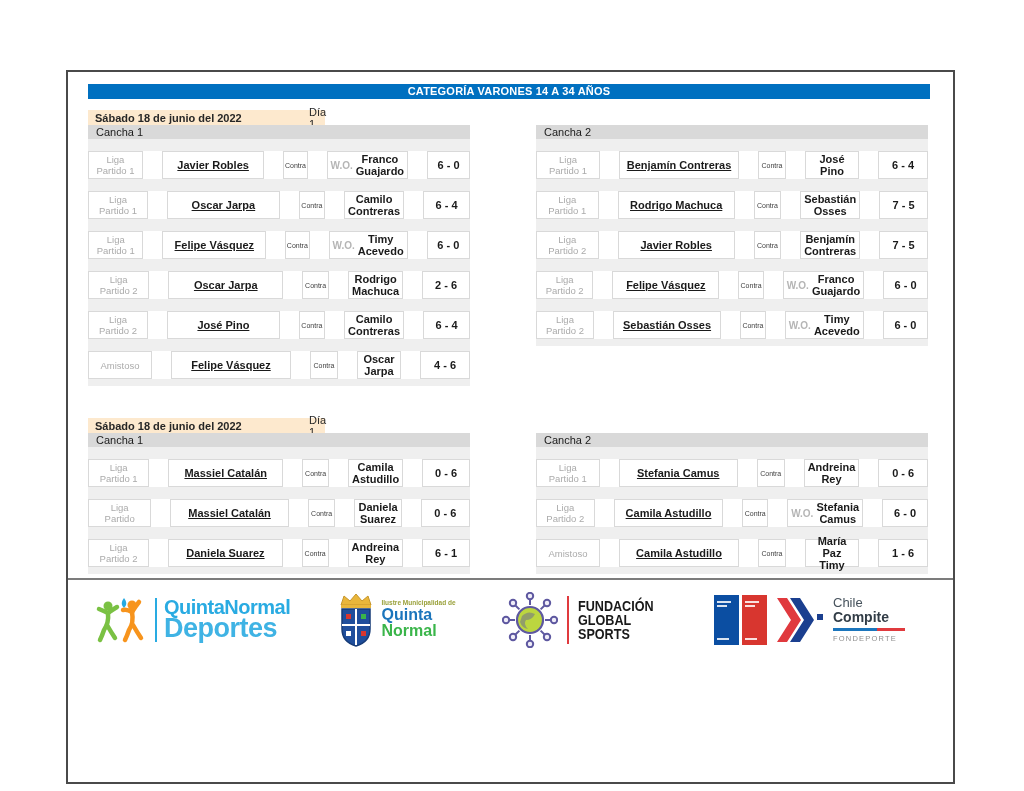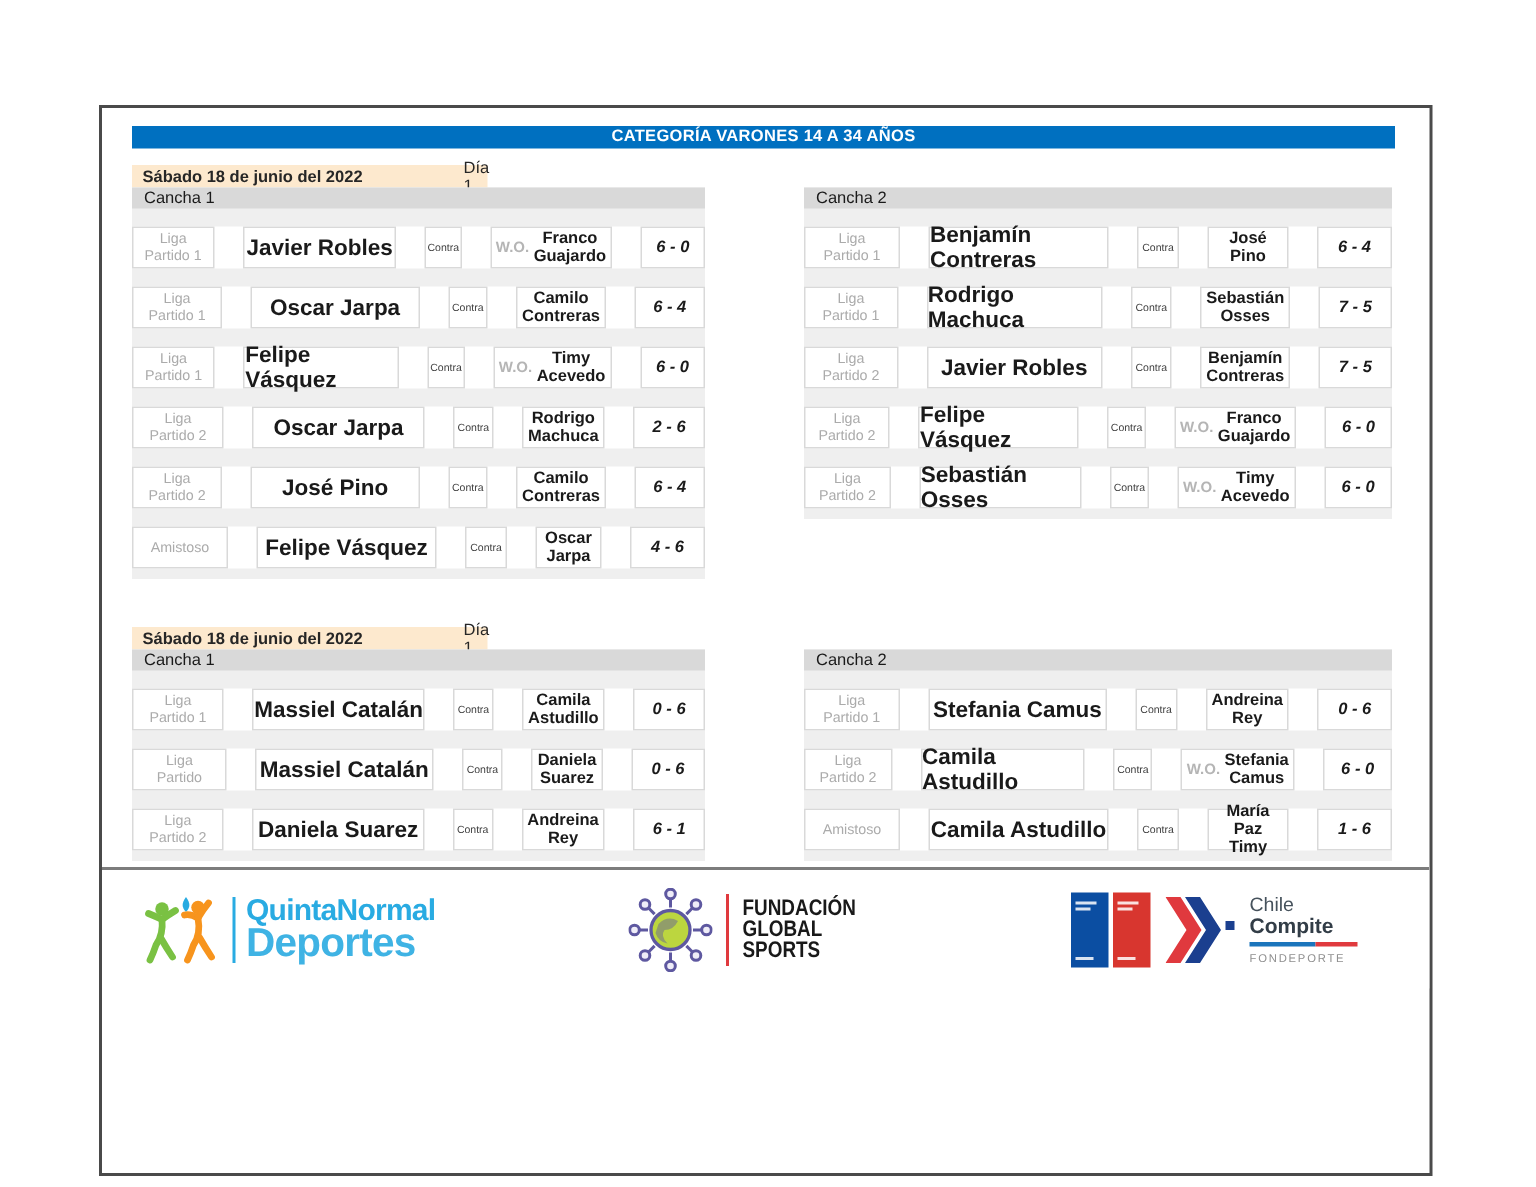--- a/index.html
+++ b/index.html
@@ -23,27 +23,27 @@
   .court-d{left:468px;top:361px;width:392px;}
   .court-header{height:14px;background:#D9D9D9;display:flex;align-items:center;
     padding-left:8px;font-size:11px;font-weight:normal;color:#1a1a1a;}
 
   .match-row{display:flex;gap:19px;height:28px;margin-top:12px;background:#fff;}
   .match-row:first-of-type{margin-top:0;}
   .cell{background:#fff;border:1px solid #D9D9D9;box-sizing:border-box;display:flex;
     align-items:center;justify-content:center;}
   .cell-type{width:64px;color:#ABABAB;font-size:9.5px;line-height:11px;text-align:center;
     white-space:pre-line;}
-  .cell-p1{width:120px;font-size:15px;font-weight:600;color:#1a1a1a;}
+  .cell-p1{width:120px;font-size:11px;font-weight:600;color:#1a1a1a;text-decoration:underline;}
   .cell-vs{width:28px;font-size:7px;color:#404040;}
   .cell-p2{flex:1;font-size:11px;font-weight:600;color:#1a1a1a;padding:0 3px;}
   .wo{color:#B5B5B5;font-size:10px;font-weight:600;margin-right:3px;}
   .wo:empty{display:none;margin:0;}
   .p2name{flex:1;text-align:center;}
-  .cell-score{width:50px;font-size:11px;font-weight:600;color:#1a1a1a;font-style:italic;}
+  .cell-score{width:50px;font-size:11px;font-weight:600;color:#1a1a1a;}
 
   .footer{position:absolute;left:0;top:506px;width:100%;height:81px;border-top:2px solid #7c7c7c;
     box-sizing:border-box;display:flex;align-items:center;justify-content:space-between;
     padding:0 48px 0 26px;background:#fff;}
   .logo{display:flex;align-items:center;}
 
   .dep-divider{width:2px;height:44px;background:#29ABE2;margin:0 7px 0 5px;}
   .dep-text{line-height:1;}
   .dep-l1{color:#29ABE2;font-weight:bold;font-size:20px;letter-spacing:-.5px;}
   .dep-l2{color:#3FB3E4;font-weight:bold;font-size:27px;letter-spacing:-.5px;margin-top:-2px;}
@@ -310,20 +310,38 @@
           <path d="M39 29 Q43 36 47 42"></path>
         </g>
       </svg>
       <div class="dep-divider"></div>
       <div class="dep-text">
         <div class="dep-l1">QuintaNormal</div>
         <div class="dep-l2">Deportes</div>
       </div>
     </div>
 
+    <div class="logo">
+      <svg width="40" height="56" viewBox="0 0 40 56">
+        <polygon points="5,13 8,4 14,9 20,2 26,9 32,4 35,13" fill="#E9B63B" stroke="#C6952B" stroke-width="1"></polygon>
+        <rect x="5" y="13" width="30" height="3" fill="#E9B63B"></rect>
+        <path d="M6 17 H34 V37 Q34 50 20 54 Q6 50 6 37 Z" fill="#1F4E9C" stroke="#163B77" stroke-width="1.5"></path>
+        <line x1="20" y1="17" x2="20" y2="53" stroke="#fff" stroke-width="2"></line>
+        <line x1="6" y1="33" x2="34" y2="33" stroke="#fff" stroke-width="2"></line>
+        <rect x="10" y="22" width="5" height="5" fill="#D8362F"></rect>
+        <rect x="25" y="22" width="5" height="5" fill="#3AB54A"></rect>
+        <rect x="10" y="39" width="5" height="5" fill="#fff"></rect>
+        <rect x="25" y="39" width="5" height="5" fill="#D8362F"></rect>
+      </svg>
+      <div class="mun-text">
+        <div class="mun-small">Ilustre Municipalidad de</div>
+        <div class="mun-l1">Quinta</div>
+        <div class="mun-l2">Normal</div>
+      </div>
+    </div>
 
     <div class="logo">
       <svg width="56" height="56" viewBox="0 0 56 56">
         <g stroke="#5E58A0" stroke-width="2">
           <line x1="43" y1="28" x2="49" y2="28"></line>
             <line x1="38.6" y1="38.6" x2="42.8" y2="42.8"></line>
           <line x1="28" y1="43" x2="28" y2="49"></line>
             <line x1="17.4" y1="38.6" x2="13.2" y2="42.8"></line>
           <line x1="13" y1="28" x2="7" y2="28"></line>
             <line x1="17.4" y1="17.4" x2="13.2" y2="13.2"></line>

